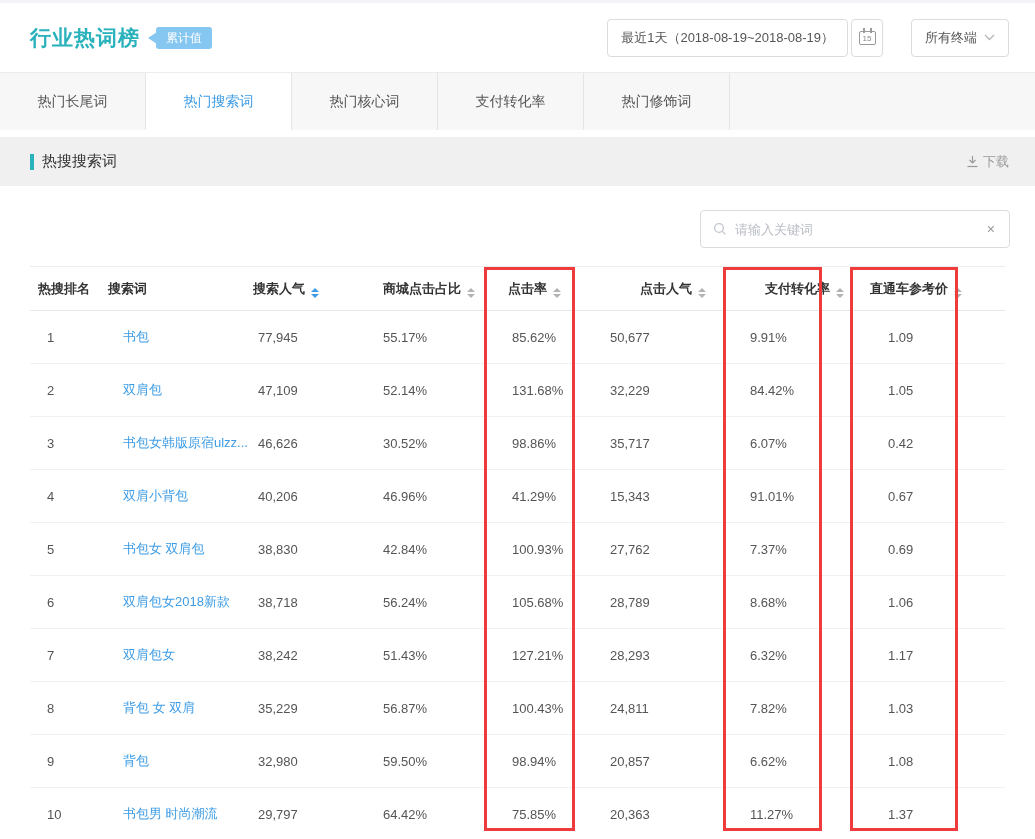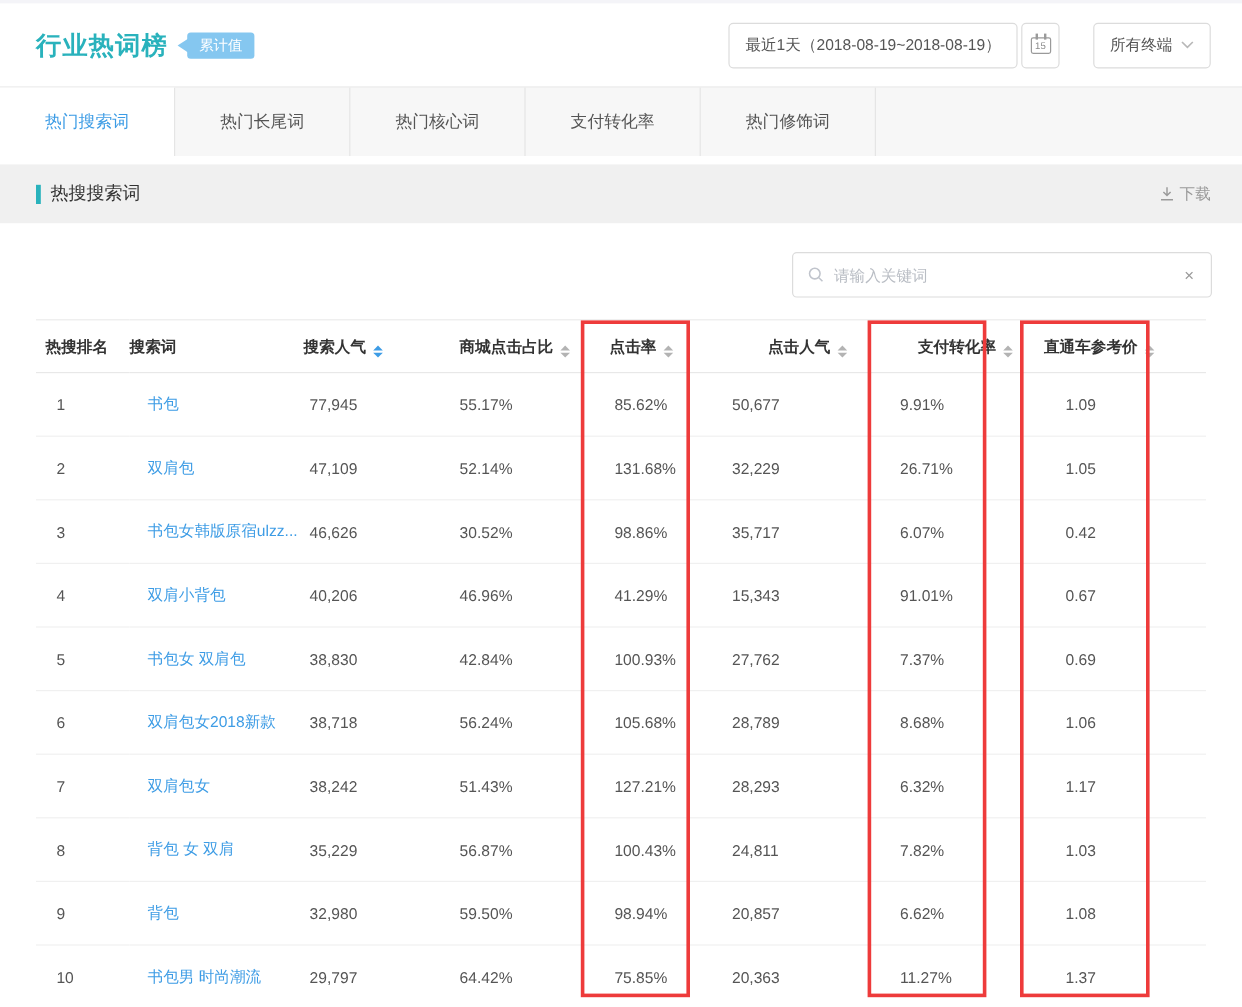--- a/index.html
+++ b/index.html
@@ -38,21 +38,21 @@
 
   
   .section-bar { height:49px; background:#f0f0f0; display:flex; align-items:center; padding:0 26px 0 30px; }
   .accent { width:4px; height:16px; background:#29b2bc; margin-right:8px; }
   .section-title { font-size:15px; font-weight:normal; color:#333; }
   .section-spacer { flex:1; }
   .download { display:inline-flex; align-items:center; gap:4px; font-size:13px; color:#999; cursor:pointer; }
 
   
   .search-row { display:flex; justify-content:flex-end; margin:24px 25px 0 30px; }
-  .search-box { width:350px; height:38px; border:1px solid #dcdcdc; border-radius:4px;
+  .search-box { width:310px; height:38px; border:1px solid #dcdcdc; border-radius:4px;
     display:flex; align-items:center; padding:0 12px; background:#fff; }
   .search-box input { border:none; outline:none; flex:1; font-size:13px; color:#555; margin-left:8px;
     font-family:"Liberation Sans","DejaVu Sans",sans-serif; background:transparent; }
   .search-box input::placeholder { color:#b9bdc4; }
   .clear-x { color:#9a9a9a; font-size:14px; cursor:pointer; padding:0 2px; }
 
   
   table { border-collapse:collapse; table-layout:fixed; width:975px; margin:18px 30px 0; }
   thead th { height:44px; font-size:13px; font-weight:bold; color:#333; text-align:left;
     border-top:1px solid #ececec; border-bottom:1px solid #e8e8e8; white-space:nowrap; }
@@ -101,22 +101,22 @@
     <span>所有终端</span>
     <span class="chev">
       <svg width="11" height="7" viewBox="0 0 11 7">
           <path d="M1 1l4.5 4.5L10 1" stroke="#b8b8b8" stroke-width="1.4" fill="none"></path>
         </svg>
     </span>
   </button>
 </div>
 
 <div class="tabbar">
+  <div class="tab">热门长尾词</div>
   <div class="tab active">热门搜索词</div>
-  <div class="tab">热门长尾词</div>
   <div class="tab">热门核心词</div>
   <div class="tab">支付转化率</div>
   <div class="tab">热门修饰词</div>
 </div>
 <div class="tab-gap"></div>
 
 <div class="section-bar">
   <span class="accent"></span>
   <span class="section-title">热搜搜索词</span>
   <span class="section-spacer"></span>
@@ -196,21 +196,21 @@
         <td>9.91%</td>
         <td>1.09</td>
       </tr>
       <tr>
         <td>2</td>
         <td><a class="kw">双肩包</a></td>
         <td>47,109</td>
         <td>52.14%</td>
         <td>131.68%</td>
         <td>32,229</td>
-        <td>26.71%</td>
+        <td>84.42%</td>
         <td>1.05</td>
       </tr>
       <tr>
         <td>3</td>
         <td><a class="kw">书包女韩版原宿ulzz...</a></td>
         <td>46,626</td>
         <td>30.52%</td>
         <td>98.86%</td>
         <td>35,717</td>
         <td>6.07%</td>

